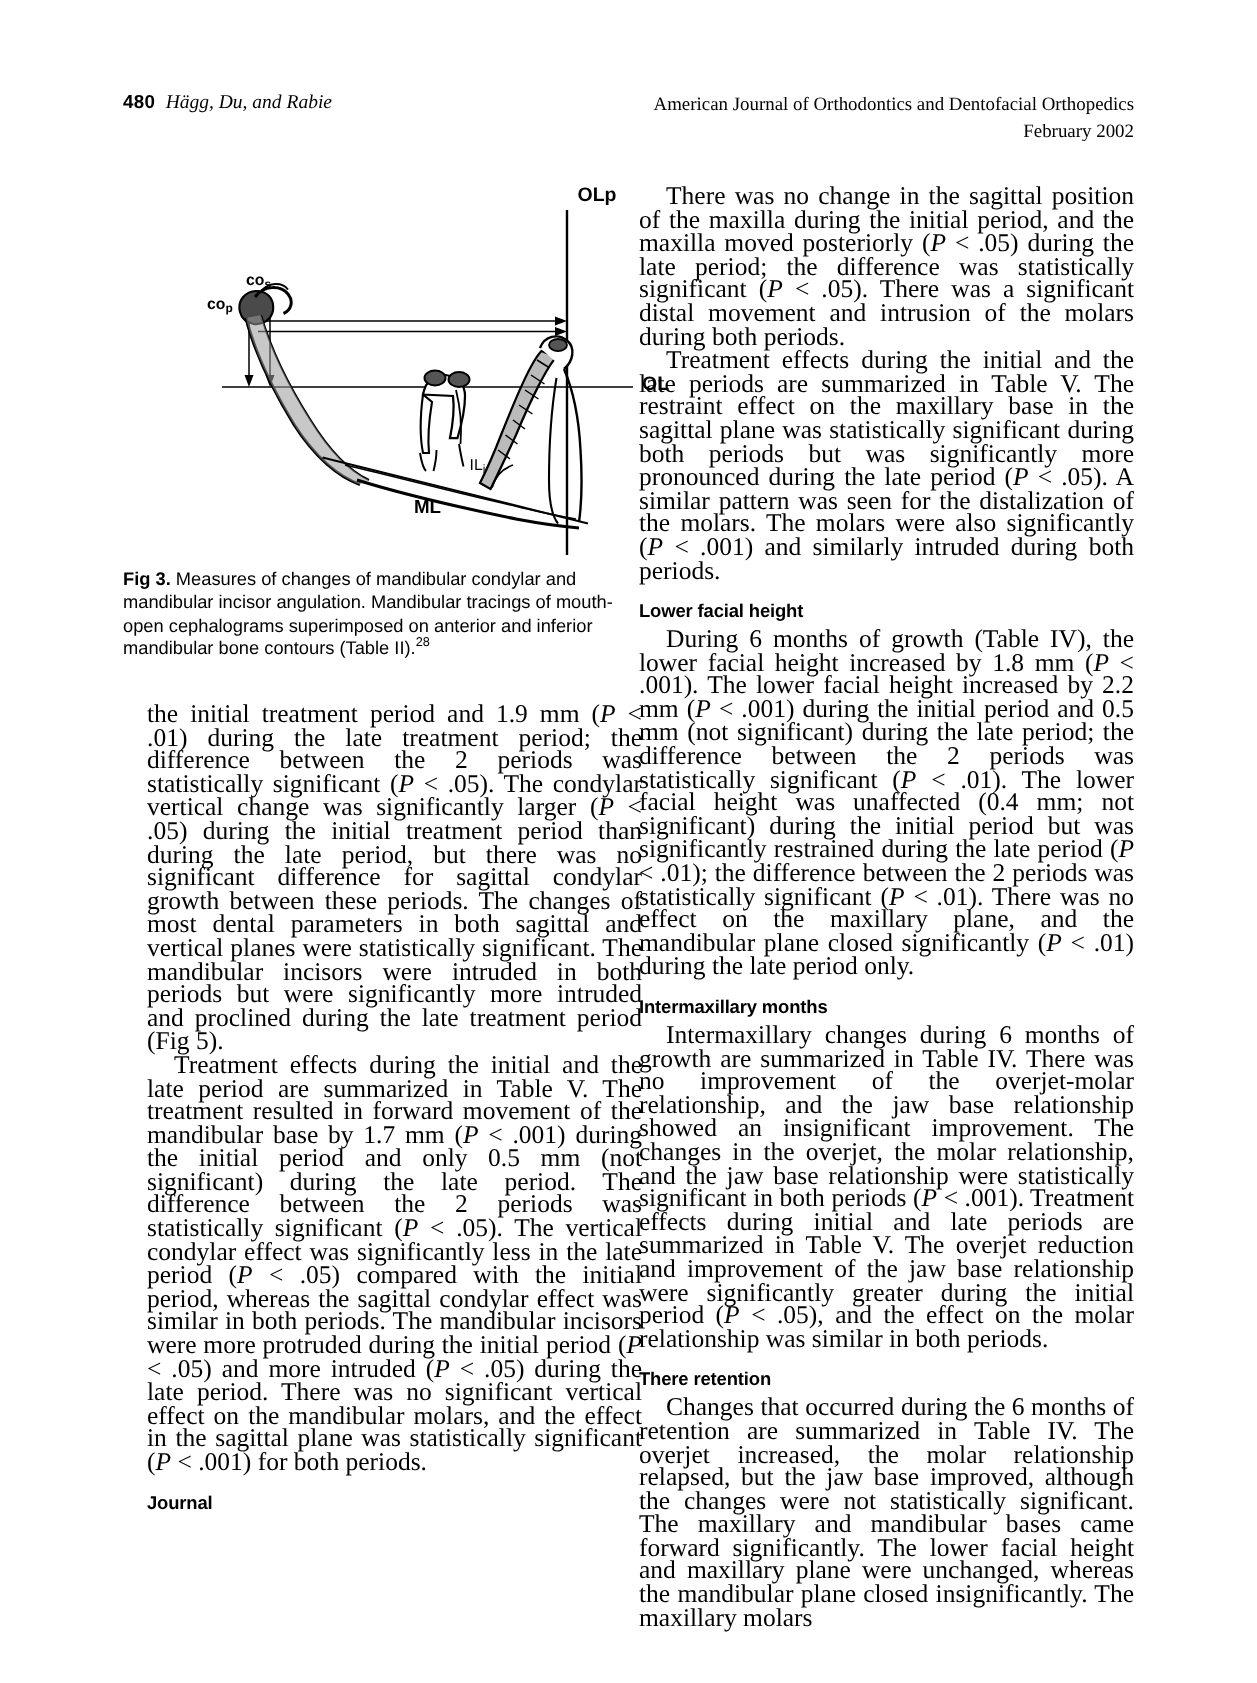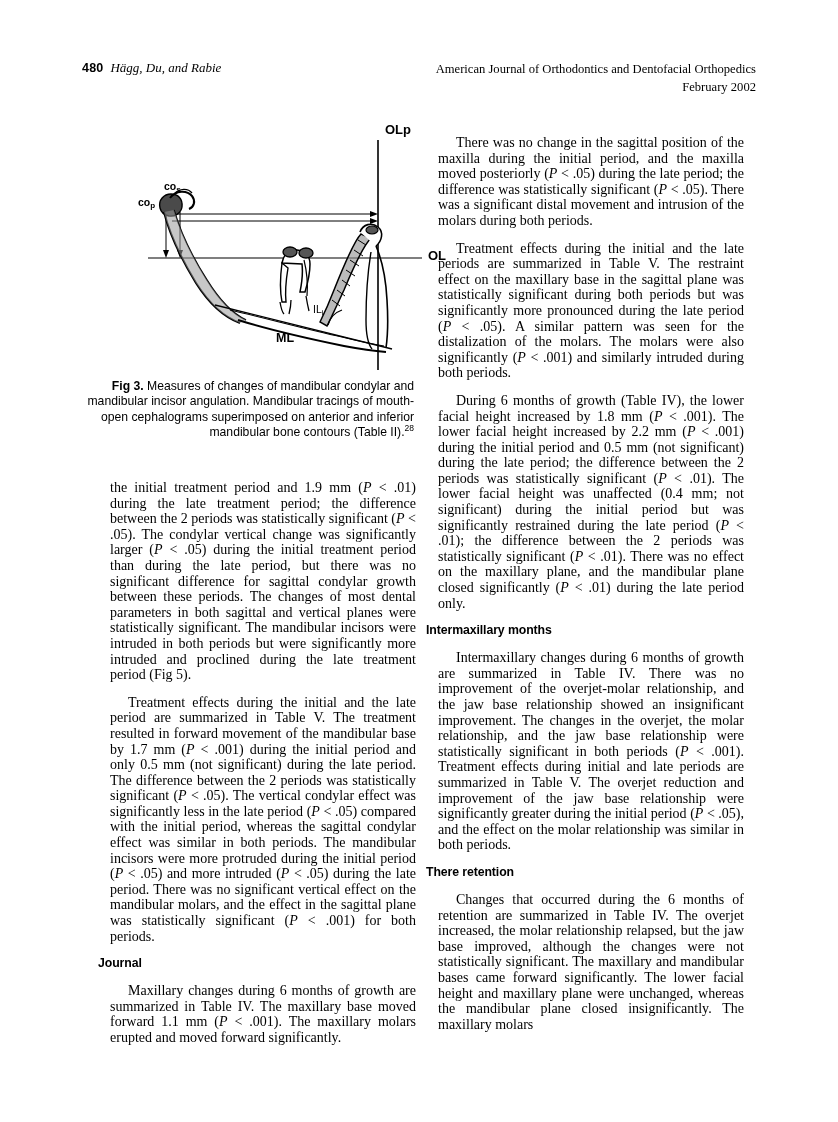--- a/index.html
+++ b/index.html
@@ -60,22 +60,22 @@
   
   .col {
     position: absolute;
     top: 123px;
     width: 330px;
   }
   .col-left  { left: 98px; }
   .col-right { left: 426px; }
 
   p.body {
-    margin: 12px;
-    font-size: 14px;
+    margin: 0;
+    font-size: 17px;
     line-height: 15.6px;
     text-align: justify;
     text-indent: 18px;
     hyphens: none;
   }
   p.body.cont { text-indent: 0; }
   h3.head {
     margin: 12px 0 3px 0;
     font-family: "Liberation Sans", sans-serif;
     font-size: 12.3px;
@@ -99,21 +99,21 @@
     left: 0; top: 0;
   }
   .fig-caption {
     position: absolute;
     left: 82px;
     top: 379px;
     width: 332px;
     font-family: "Liberation Sans", sans-serif;
     font-size: 12.2px;
     line-height: 15.4px;
-    text-align: right;
+    text-align: left;
   }
   .fig-caption b { font-weight: bold; }
   .fig-caption sup { font-size: 8.5px; vertical-align: super; line-height: 0; }
 </style>
 </head>
 <body>
 
 <div class="page">
 
   <div class="runhead">
@@ -196,26 +196,26 @@
 
   <div class="fig-caption">
     <b>Fig 3.</b><span> Measures of changes of mandibular condylar and mandibular incisor angulation. Mandibular tracings of mouth-open cephalograms superimposed on anterior and inferior mandibular bone contours (Table II).</span><sup>28</sup>
   </div>
 
   <div class="col col-left">
     <div style="height:345px"></div>
     <p class="body cont">the initial treatment period and 1.9 mm (<span class="ital">P</span> &lt; .01) during the late treatment period; the difference between the 2 periods was statistically significant (<span class="ital">P</span> &lt; .05). The condylar vertical change was significantly larger (<span class="ital">P</span> &lt; .05) during the initial treatment period than during the late period, but there was no significant difference for sagittal condylar growth between these periods. The changes of most dental parameters in both sagittal and vertical planes were statistically significant. The mandibular incisors were intruded in both periods but were significantly more intruded and proclined during the late treatment period (Fig 5).</p>
     <p class="body">Treatment effects during the initial and the late period are summarized in Table V. The treatment resulted in forward movement of the mandibular base by 1.7 mm (<span class="ital">P</span> &lt; .001) during the initial period and only 0.5 mm (not significant) during the late period. The difference between the 2 periods was statistically significant (<span class="ital">P</span> &lt; .05). The vertical condylar effect was significantly less in the late period (<span class="ital">P</span> &lt; .05) compared with the initial period, whereas the sagittal condylar effect was similar in both periods. The mandibular incisors were more protruded during the initial period (<span class="ital">P</span> &lt; .05) and more intruded (<span class="ital">P</span> &lt; .05) during the late period. There was no significant vertical effect on the mandibular molars, and the effect in the sagittal plane was statistically significant (<span class="ital">P</span> &lt; .001) for both periods.</p>
     <h3 class="head">Journal</h3>
-    <p class="body">Maxillary changes during 6 months of growth are summarized in Table IV. The maxillary base moved forward 1.1 mm (<span class="ital">P</span> &lt; .001). The maxillary molars erupted and moved forward significantly.</p>
   </div>
 
   <div class="col col-right">
     <p class="body">There was no change in the sagittal position of the maxilla during the initial period, and the maxilla moved posteriorly (<span class="ital">P</span> &lt; .05) during the late period; the difference was statistically significant (<span class="ital">P</span> &lt; .05). There was a significant distal movement and intrusion of the molars during both periods.</p>
     <p class="body">Treatment effects during the initial and the late periods are summarized in Table V. The restraint effect on the maxillary base in the sagittal plane was statistically significant during both periods but was significantly more pronounced during the late period (<span class="ital">P</span> &lt; .05). A similar pattern was seen for the distalization of the molars. The molars were also significantly (<span class="ital">P</span> &lt; .001) and similarly intruded during both periods.</p>
+    <h3 class="head">Lower facial height</h3>
     <p class="body">During 6 months of growth (Table IV), the lower facial height increased by 1.8 mm (<span class="ital">P</span> &lt; .001). The lower facial height increased by 2.2 mm (<span class="ital">P</span> &lt; .001) during the initial period and 0.5 mm (not significant) during the late period; the difference between the 2 periods was statistically significant (<span class="ital">P</span> &lt; .01). The lower facial height was unaffected (0.4 mm; not significant) during the initial period but was significantly restrained during the late period (<span class="ital">P</span> &lt; .01); the difference between the 2 periods was statistically significant (<span class="ital">P</span> &lt; .01). There was no effect on the maxillary plane, and the mandibular plane closed significantly (<span class="ital">P</span> &lt; .01) during the late period only.</p>
     <h3 class="head">Intermaxillary months</h3>
     <p class="body">Intermaxillary changes during 6 months of growth are summarized in Table IV. There was no improvement of the overjet-molar relationship, and the jaw base relationship showed an insignificant improvement. The changes in the overjet, the molar relationship, and the jaw base relationship were statistically significant in both periods (<span class="ital">P</span> &lt; .001). Treatment effects during initial and late periods are summarized in Table V. The overjet reduction and improvement of the jaw base relationship were significantly greater during the initial period (<span class="ital">P</span> &lt; .05), and the effect on the molar relationship was similar in both periods.</p>
     <h3 class="head">There retention</h3>
     <p class="body">Changes that occurred during the 6 months of retention are summarized in Table IV. The overjet increased, the molar relationship relapsed, but the jaw base improved, although the changes were not statistically significant. The maxillary and mandibular bases came forward significantly. The lower facial height and maxillary plane were unchanged, whereas the mandibular plane closed insignificantly. The maxillary molars</p>
   </div>
 
 </div>
 
 </body></html>

